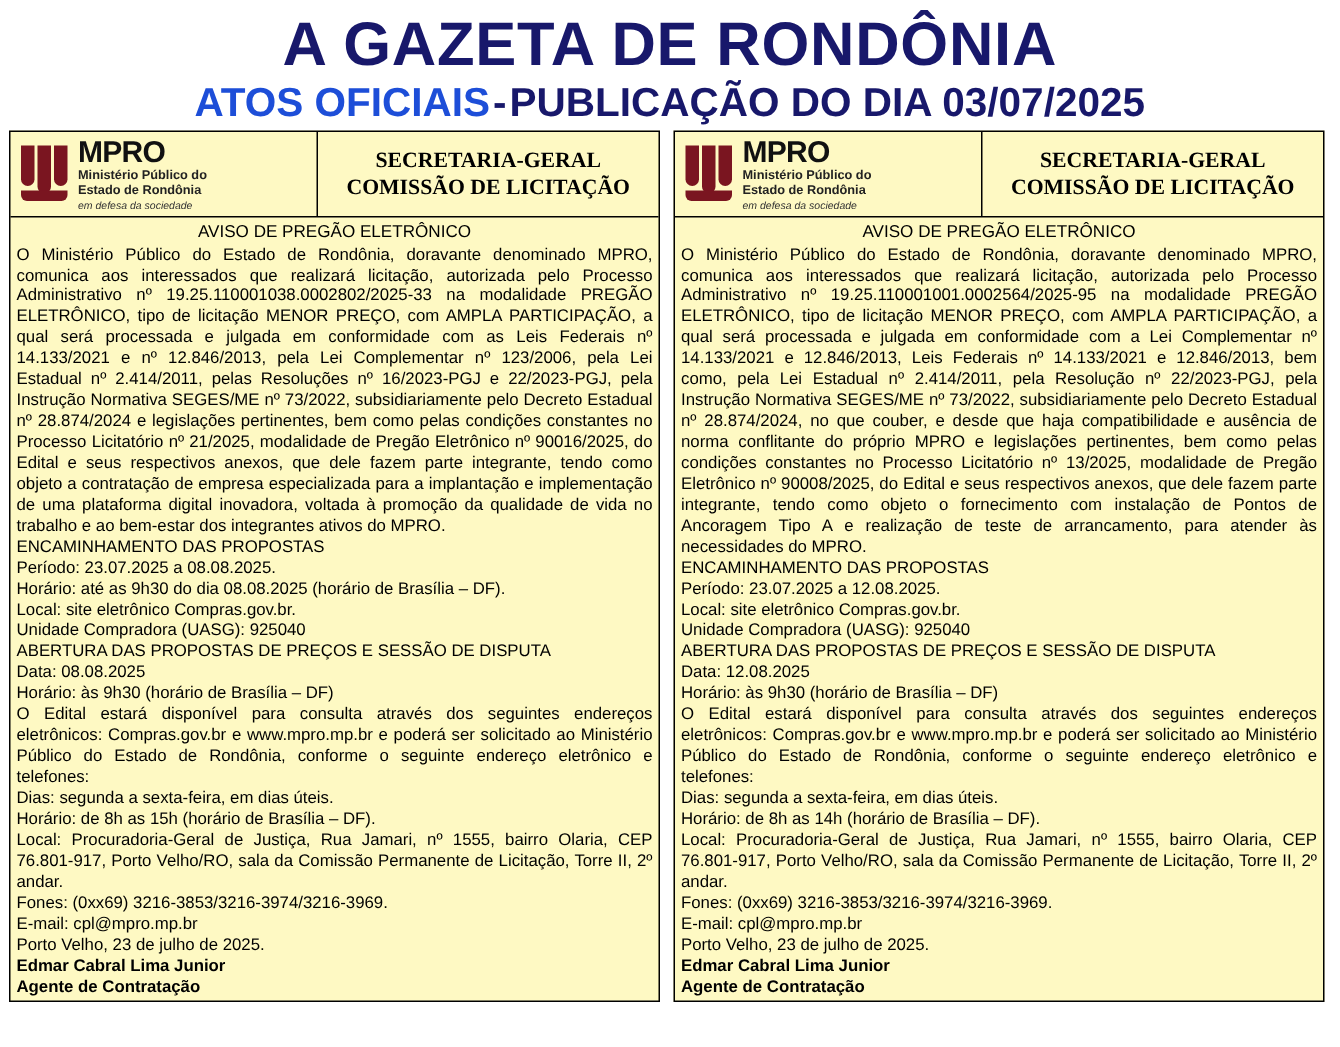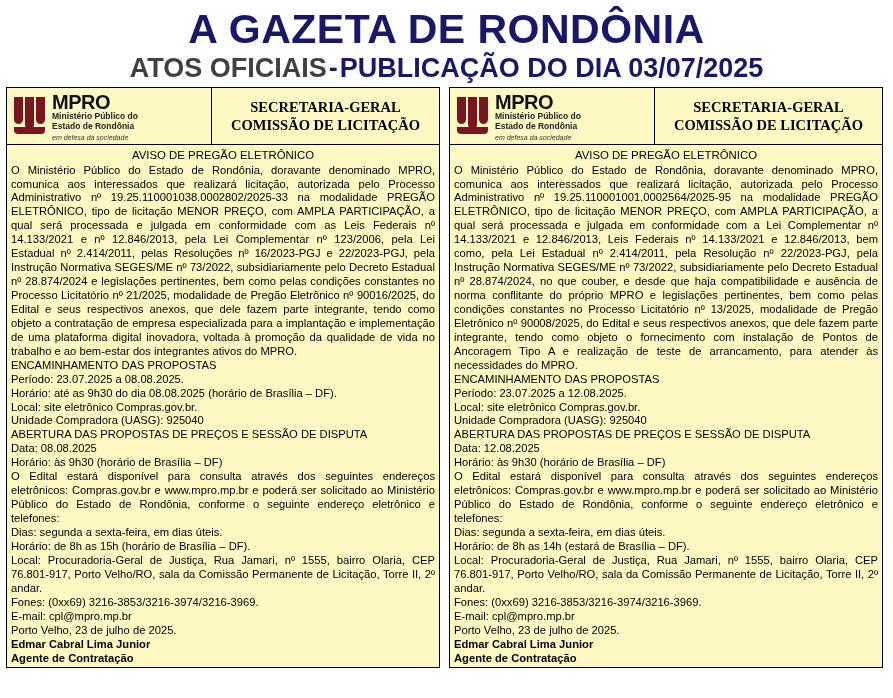--- a/index.html
+++ b/index.html
@@ -35,21 +35,21 @@
   }
   .subhead-line {
     margin-top: 3px;
     margin-bottom: 5px;
     white-space: nowrap;
     font-weight: bold;
     font-size: 27px;
     line-height: 1.05;
   }
   .subhead-red {
-    color: #404040;
+    color: #1d4ed8;
   }
   .subhead-sep {
     color: #18186b;
     padding: 0 2px;
   }
   .subhead-blue {
     color: #18186b;
   }
 
   .columns {
@@ -257,21 +257,21 @@
         <p class="para">O Ministério Público do Estado de Rondônia, doravante denominado MPRO, comunica aos interessados que realizará licitação, autorizada pelo Processo Administrativo nº 19.25.110001001.0002564/2025-95 na modalidade PREGÃO ELETRÔNICO, tipo de licitação MENOR PREÇO, com AMPLA PARTICIPAÇÃO, a qual será processada e julgada em conformidade com a Lei Complementar nº 14.133/2021 e 12.846/2013, Leis Federais nº 14.133/2021 e 12.846/2013, bem como, pela Lei Estadual nº 2.414/2011, pela Resolução nº 22/2023-PGJ, pela Instrução Normativa SEGES/ME nº 73/2022, subsidiariamente pelo Decreto Estadual nº 28.874/2024, no que couber, e desde que haja compatibilidade e ausência de norma conflitante do próprio MPRO e legislações pertinentes, bem como pelas condições constantes no Processo Licitatório nº 13/2025, modalidade de Pregão Eletrônico nº 90008/2025, do Edital e seus respectivos anexos, que dele fazem parte integrante, tendo como objeto o fornecimento com instalação de Pontos de Ancoragem Tipo A e realização de teste de arrancamento, para atender às necessidades do MPRO.</p>
         <p class="line">ENCAMINHAMENTO DAS PROPOSTAS</p>
         <p class="line">Período: 23.07.2025 a 12.08.2025.</p>
         <p class="line">Local: site eletrônico Compras.gov.br.</p>
         <p class="line">Unidade Compradora (UASG): 925040</p>
         <p class="line">ABERTURA DAS PROPOSTAS DE PREÇOS E SESSÃO DE DISPUTA</p>
         <p class="line">Data: 12.08.2025</p>
         <p class="line">Horário: às 9h30 (horário de Brasília – DF)</p>
         <p class="para">O Edital estará disponível para consulta através dos seguintes endereços eletrônicos: Compras.gov.br e www.mpro.mp.br e poderá ser solicitado ao Ministério Público do Estado de Rondônia, conforme o seguinte endereço eletrônico e telefones:</p>
         <p class="line">Dias: segunda a sexta-feira, em dias úteis.</p>
-        <p class="line">Horário: de 8h as 14h (estará de Brasília – DF).</p>
+        <p class="line">Horário: de 8h as 14h (horário de Brasília – DF).</p>
         <p class="para">Local: Procuradoria-Geral de Justiça, Rua Jamari, nº 1555, bairro Olaria, CEP 76.801-917, Porto Velho/RO, sala da Comissão Permanente de Licitação, Torre II, 2º andar.</p>
         <p class="line">Fones: (0xx69) 3216-3853/3216-3974/3216-3969.</p>
         <p class="line">E-mail: cpl@mpro.mp.br</p>
         <p class="line">Porto Velho, 23 de julho de 2025.</p>
         <div class="sign">
           <div>Edmar Cabral Lima Junior</div>
           <div>Agente de Contratação</div>
         </div>
       </div>
     </div>

